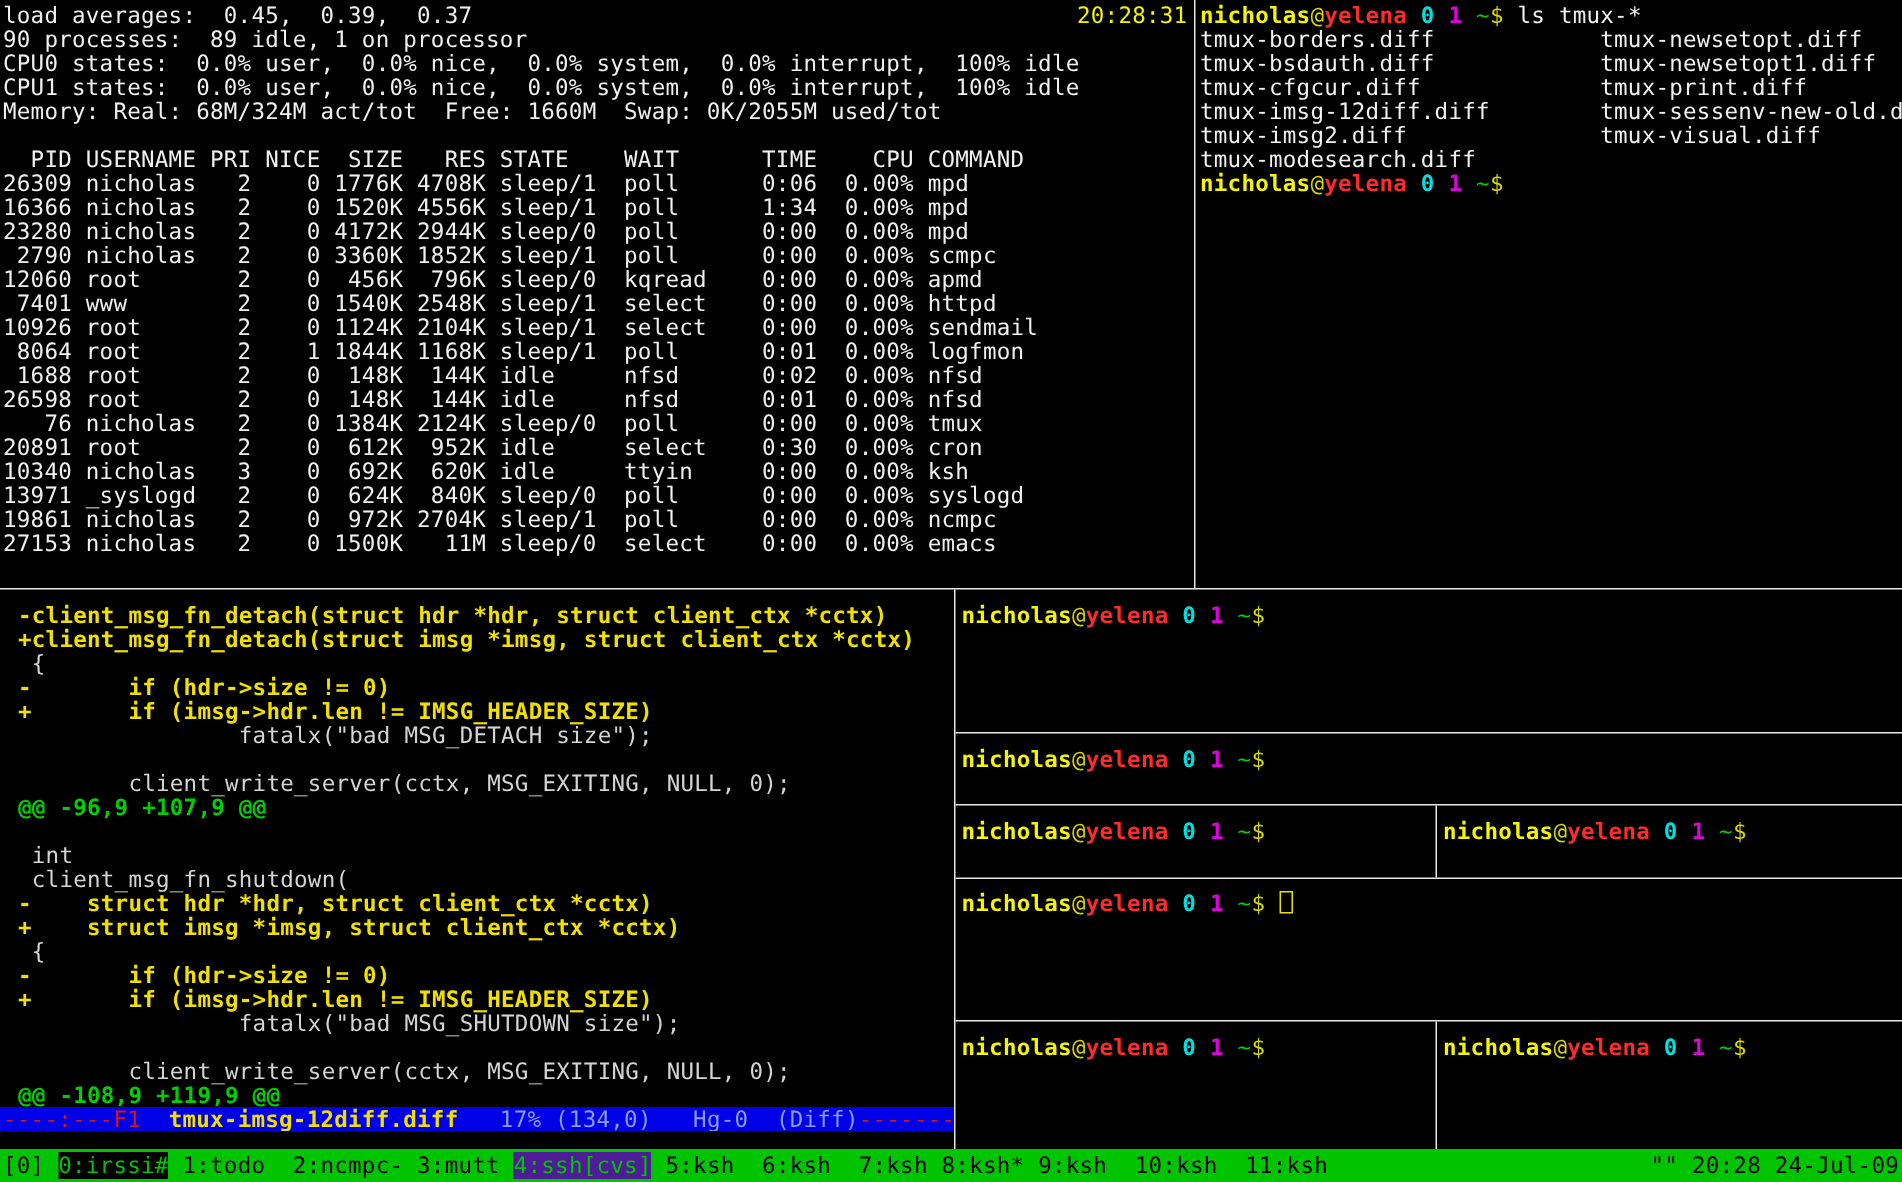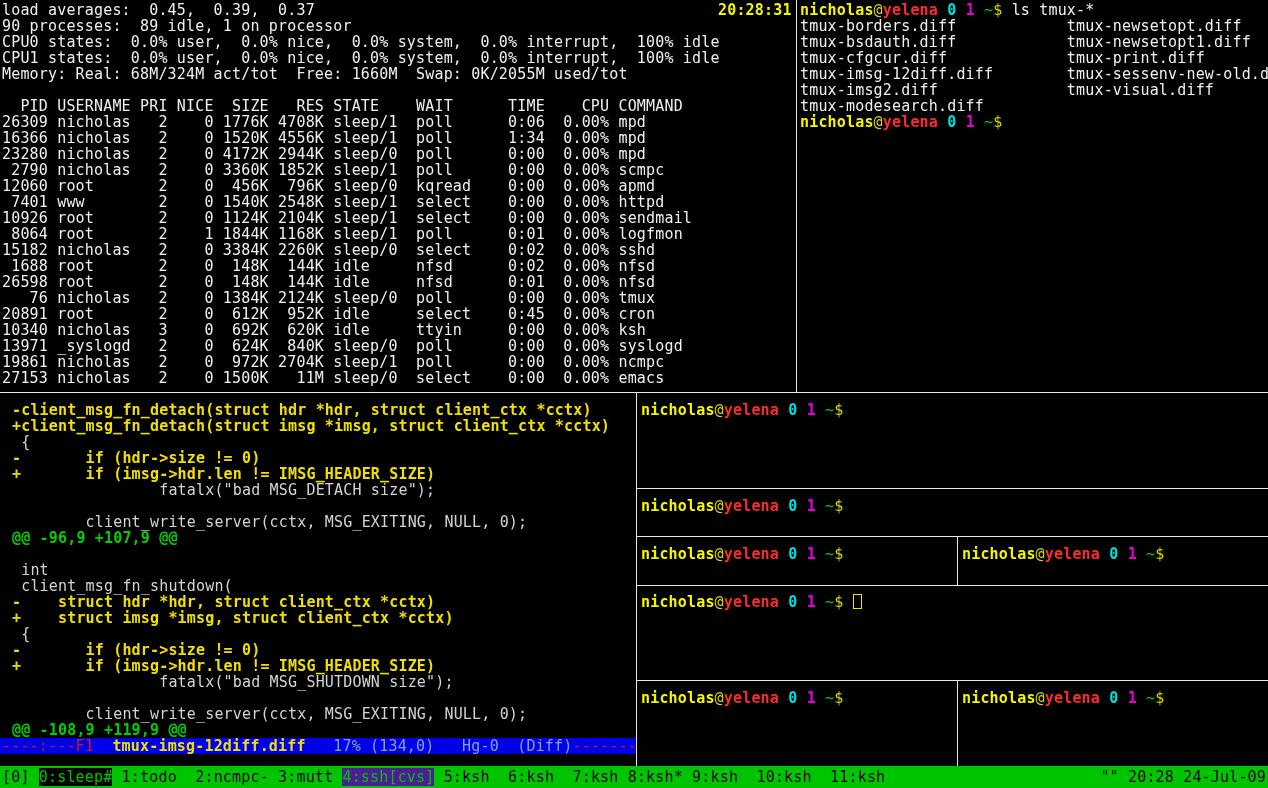--- a/index.html
+++ b/index.html
@@ -2,21 +2,21 @@
 <html><head>
 <meta charset="utf-8">
 <style>
   html,body{margin:0;padding:0;background:#000;}
   #screen{position:relative;width:1268px;height:788px;background:#000;overflow:hidden;
           font-family:"DejaVu Sans Mono",monospace;font-size:15px;line-height:16px;letter-spacing:0.17px;}
   .pane{position:absolute;box-sizing:border-box;overflow:hidden;padding-left:10px;}
   .line{height:16px;white-space:pre;}
   .border{position:absolute;background:#e8e8e8;}
   .toptext{color:#f0f0f0;}
-  #clock{position:absolute;left:718px;top:2px;color:#f5f500;font-weight:bold;}
+  #clock{position:absolute;left:718px;top:2px;color:#f5f500;}
   .pu{color:#f5f500;font-weight:bold}
   .pa{color:#d6d600}
   .ph{color:#ff2b2b;font-weight:bold}
   .pc{color:#00e0e0;font-weight:bold}
   .pm{color:#e000e0;font-weight:bold}
   .pt{color:#00d000}
   .pd{color:#d6d600}
   .cmd,.file{color:#f0f0f0}
   .d-rem,.d-add{color:#f0e000;font-weight:bold}
   .d-ctx{color:#d4d4d4}
@@ -68,25 +68,24 @@
     <div class="line"></div>
     <div class="line toptext">  PID USERNAME PRI NICE  SIZE   RES STATE    WAIT      TIME    CPU COMMAND</div>
     <div class="line toptext">26309 nicholas   2    0 1776K 4708K sleep/1  poll      0:06  0.00% mpd</div>
     <div class="line toptext">16366 nicholas   2    0 1520K 4556K sleep/1  poll      1:34  0.00% mpd</div>
     <div class="line toptext">23280 nicholas   2    0 4172K 2944K sleep/0  poll      0:00  0.00% mpd</div>
     <div class="line toptext"> 2790 nicholas   2    0 3360K 1852K sleep/1  poll      0:00  0.00% scmpc</div>
     <div class="line toptext">12060 root       2    0  456K  796K sleep/0  kqread    0:00  0.00% apmd</div>
     <div class="line toptext"> 7401 www        2    0 1540K 2548K sleep/1  select    0:00  0.00% httpd</div>
     <div class="line toptext">10926 root       2    0 1124K 2104K sleep/1  select    0:00  0.00% sendmail</div>
     <div class="line toptext"> 8064 root       2    1 1844K 1168K sleep/1  poll      0:01  0.00% logfmon</div>
-    <div class="line toptext">15182 nicholas   2    0 3384K 2260K sleep/0  select    0:02  0.00% sshd</div>
     <div class="line toptext"> 1688 root       2    0  148K  144K idle     nfsd      0:02  0.00% nfsd</div>
     <div class="line toptext">26598 root       2    0  148K  144K idle     nfsd      0:01  0.00% nfsd</div>
     <div class="line toptext">   76 nicholas   2    0 1384K 2124K sleep/0  poll      0:00  0.00% tmux</div>
-    <div class="line toptext">20891 root       2    0  612K  952K idle     select    0:45  0.00% cron</div>
+    <div class="line toptext">20891 root       2    0  612K  952K idle     select    0:30  0.00% cron</div>
     <div class="line toptext">10340 nicholas   3    0  692K  620K idle     ttyin     0:00  0.00% ksh</div>
     <div class="line toptext">13971 _syslogd   2    0  624K  840K sleep/0  poll      0:00  0.00% syslogd</div>
     <div class="line toptext">19861 nicholas   2    0  972K 2704K sleep/1  poll      0:00  0.00% ncmpc</div>
     <div class="line toptext">27153 nicholas   2    0 1500K   11M sleep/0  select    0:00  0.00% emacs</div>
     <div id="clock">20:28:31</div>
   </div>
 
   <div class="pane" id="shell-pane">
     <div class="line"><span class="pu">nicholas</span><span class="pa">@</span><span class="ph">yelena</span> <span class="pc">0</span> <span class="pm">1</span> <span class="pt">~</span><span class="pd">$</span> <span class="cmd">ls tmux-*</span></div>
     <div class="line file">tmux-borders.diff            tmux-newsetopt.diff</div>
@@ -150,15 +149,15 @@
   <div class="border" id="b-v1"></div>
   <div class="border" id="b-h1"></div>
   <div class="border" id="b-v2"></div>
   <div class="border" id="b-h2"></div>
   <div class="border" id="b-h3"></div>
   <div class="border" id="b-h4"></div>
   <div class="border" id="b-h5"></div>
   <div class="border" id="b-v3"></div>
   <div class="border" id="b-v4"></div>
 
-  <div id="statusbar"><span>[0] </span><span class="st-alert">0:sleep#</span><span> 1:todo  2:ncmpc- 3:mutt </span><span class="st-content">4:ssh[cvs]</span><span> 5:ksh  6:ksh  7:ksh </span><span class="st-current">8:ksh*</span><span> 9:ksh  10:ksh  11:ksh</span><span class="st-right">"" 20:28 24-Jul-09</span></div>
+  <div id="statusbar"><span>[0] </span><span class="st-alert">0:irssi#</span><span> 1:todo  2:ncmpc- 3:mutt </span><span class="st-content">4:ssh[cvs]</span><span> 5:ksh  6:ksh  7:ksh </span><span class="st-current">8:ksh*</span><span> 9:ksh  10:ksh  11:ksh</span><span class="st-right">"" 20:28 24-Jul-09</span></div>
 
 </div>
 
 </body></html>

